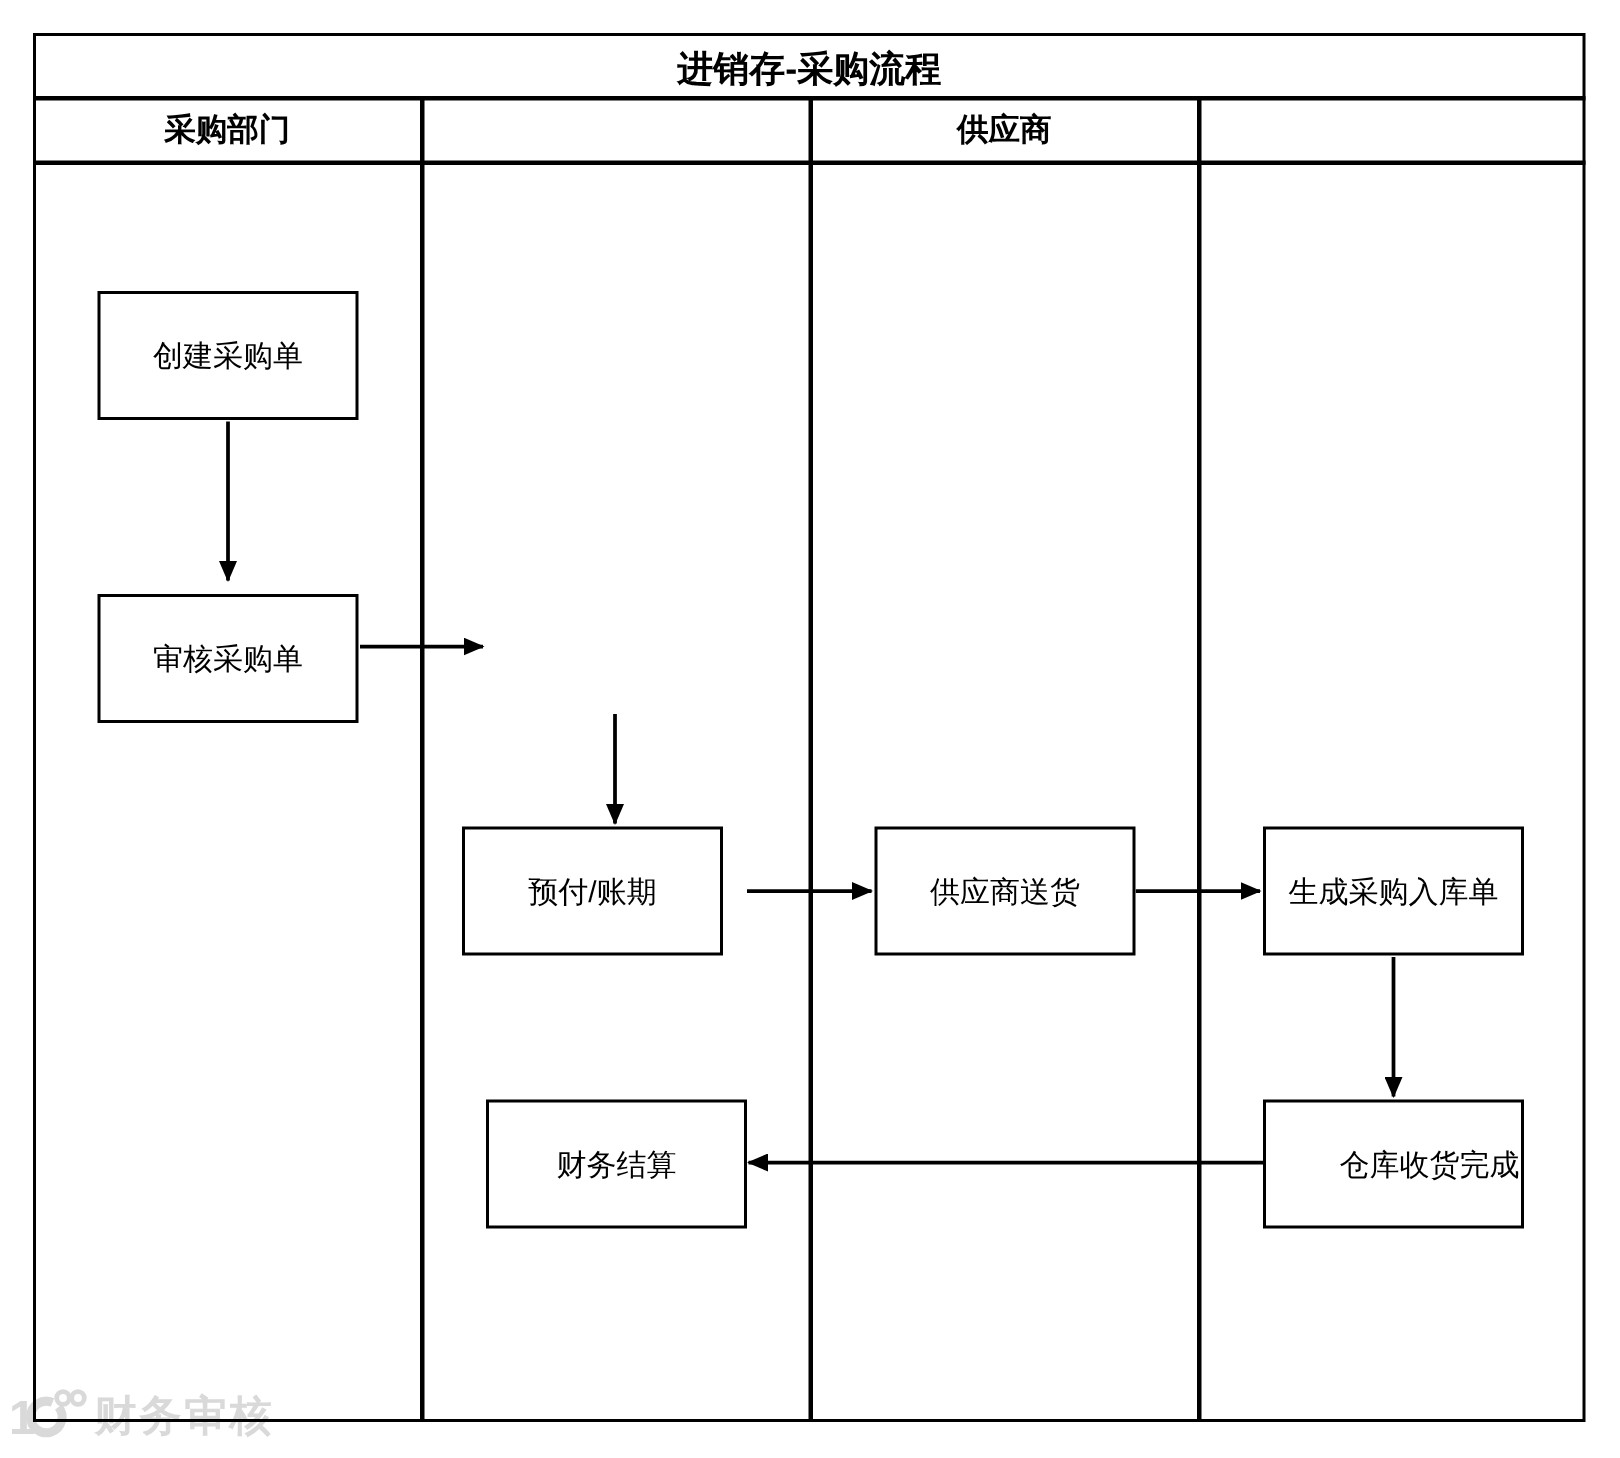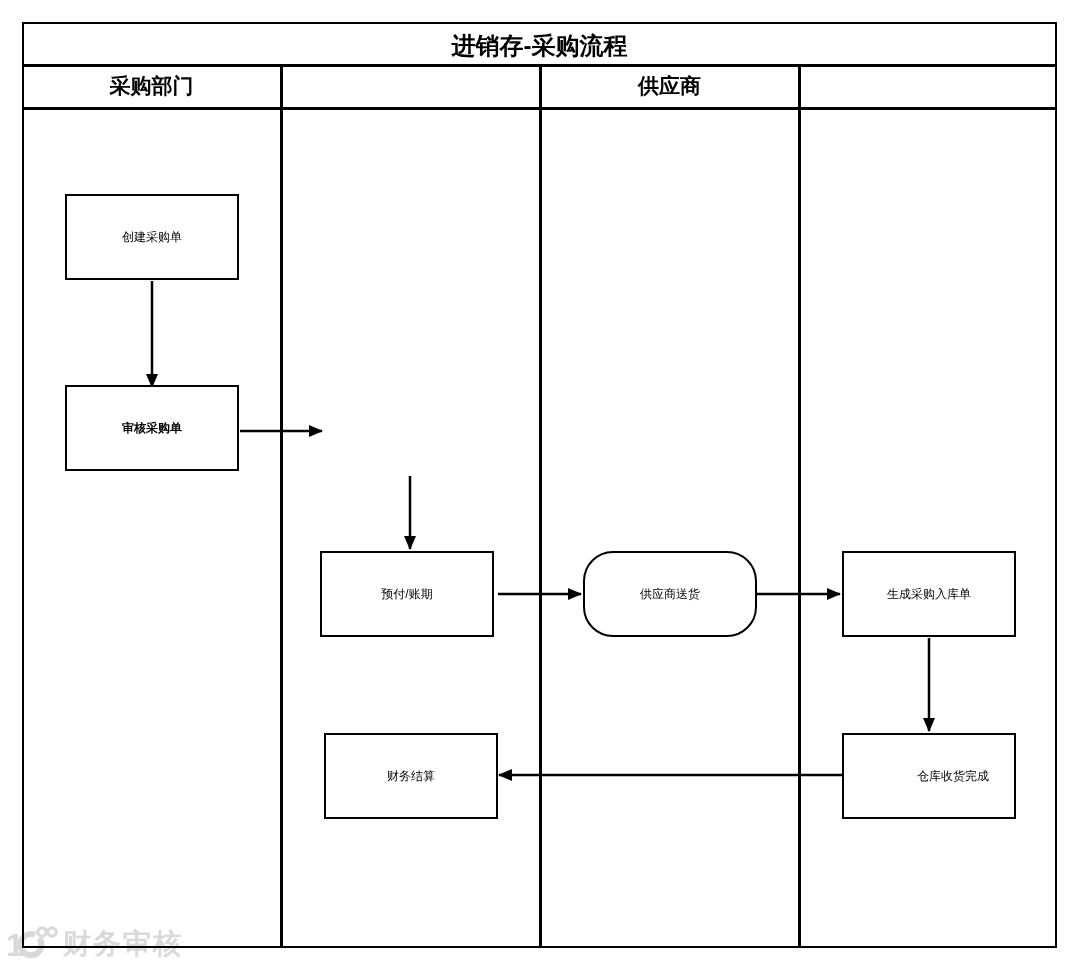--- a/index.html
+++ b/index.html
@@ -34,27 +34,27 @@
   }
   .lh1{left:22px;}
   .lh2{left:281px;}
   .lh3{left:540px;}
   .lh4{left:799px;width:258px;}
   
   .node{
     position:absolute;width:174px;height:86px;box-sizing:border-box;
     border:2.5px solid #000;background:#fff;
     display:flex;align-items:center;justify-content:center;
-    font-size:12px;font-weight:400;z-index:4;white-space:nowrap;
+    font-size:20px;font-weight:400;z-index:4;white-space:nowrap;
   }
   .n1{left:65px;top:194px;}
-  .n2{left:65px;top:385px;font-weight:bold;}
+  .n2{left:65px;top:396px;}
   .n3{left:324px;top:389px;}
-  .n4{left:320px;top:551px;text-align:center;}
-  .n5{left:583px;top:551px;border-radius:30px;}
+  .n4{left:308px;top:551px;text-align:center;}
+  .n5{left:583px;top:551px;}
   .n6{left:842px;top:551px;}
   .n7{left:842px;top:733px;padding-left:48px;}
   .n8{left:324px;top:733px;}
   
   .arrows{position:absolute;left:0;top:0;z-index:3;pointer-events:none;}
   
   .watermark{
     position:absolute;left:6px;top:925px;display:flex;align-items:center;gap:5px;
     color:#d9d9d9;font-size:28px;font-weight:bold;z-index:1;letter-spacing:2px;
     user-select:none;

